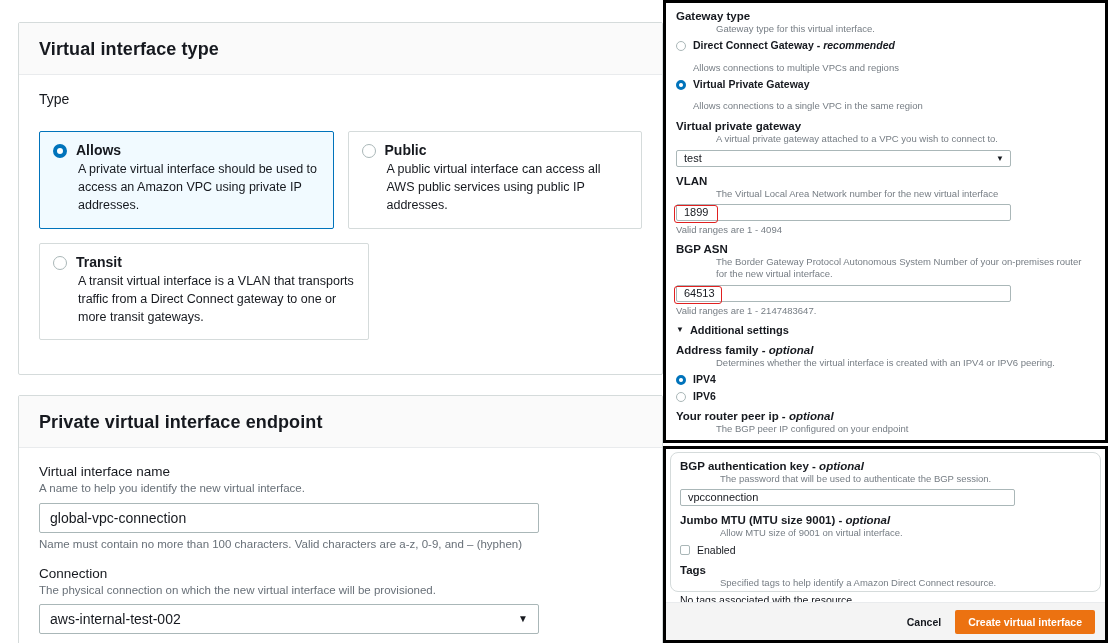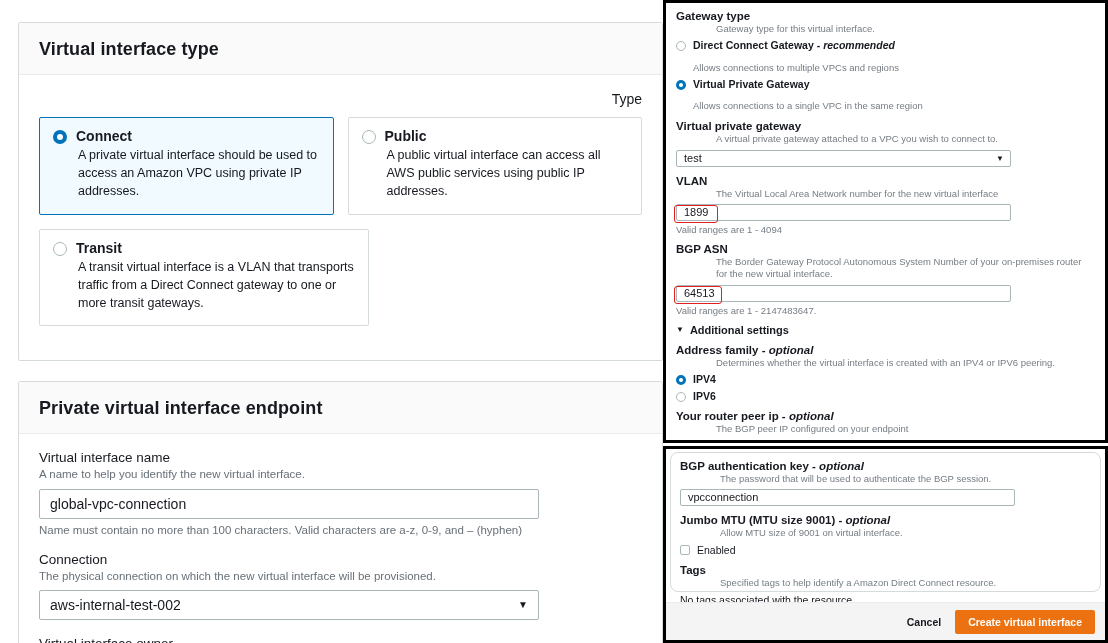--- a/index.html
+++ b/index.html
@@ -33,21 +33,21 @@
   }
   .card-title {
     font-size: 18px; font-weight: bold; color: #16191f; letter-spacing: .1px;
   }
   .card-body { padding: 16px 20px 20px 20px; }
 
   .field-label { font-size: 13.5px; color: #16191f; margin-bottom: 2px; }
   .field-desc { font-size: 11.5px; color: #687078; margin-bottom: 6px; line-height: 1.35; }
   .hint { font-size: 11.5px; color: #687078; margin-top: 5px; }
 
-  .type-label { font-size: 14px; color: #16191f; margin-bottom: 10px; text-align: right; }
+  .type-label { font-size: 14px; color: #16191f; margin-bottom: 24px; }
 
   .tile-row { display: flex; gap: 14px; margin-bottom: 14px; }
   .tile {
     width: 330px;
     border: 1px solid #d5dbdb;
     border-radius: 2px;
     padding: 11px 13px 13px 13px;
     background: #ffffff;
     position: relative;
   }
@@ -206,21 +206,21 @@
       <div class="card-header">
         <div class="card-title">Virtual interface type</div>
       </div>
       <div class="card-body">
         <div class="type-label">Type</div>
 
         <div class="tile-row">
           <div class="tile selected">
             <div class="tile-head">
               <span class="radio on"></span>
-              <span class="tile-name">Connect</span>
+              <span class="tile-name">Allows</span>
             </div>
             <div class="tile-desc">A private virtual interface should be used to access an Amazon VPC using private IP addresses.</div>
           </div>
 
           <div class="tile">
             <div class="tile-head">
               <span class="radio"></span>
               <span class="tile-name">Public</span>
             </div>
             <div class="tile-desc">A public virtual interface can access all AWS public services using public IP addresses.</div>

